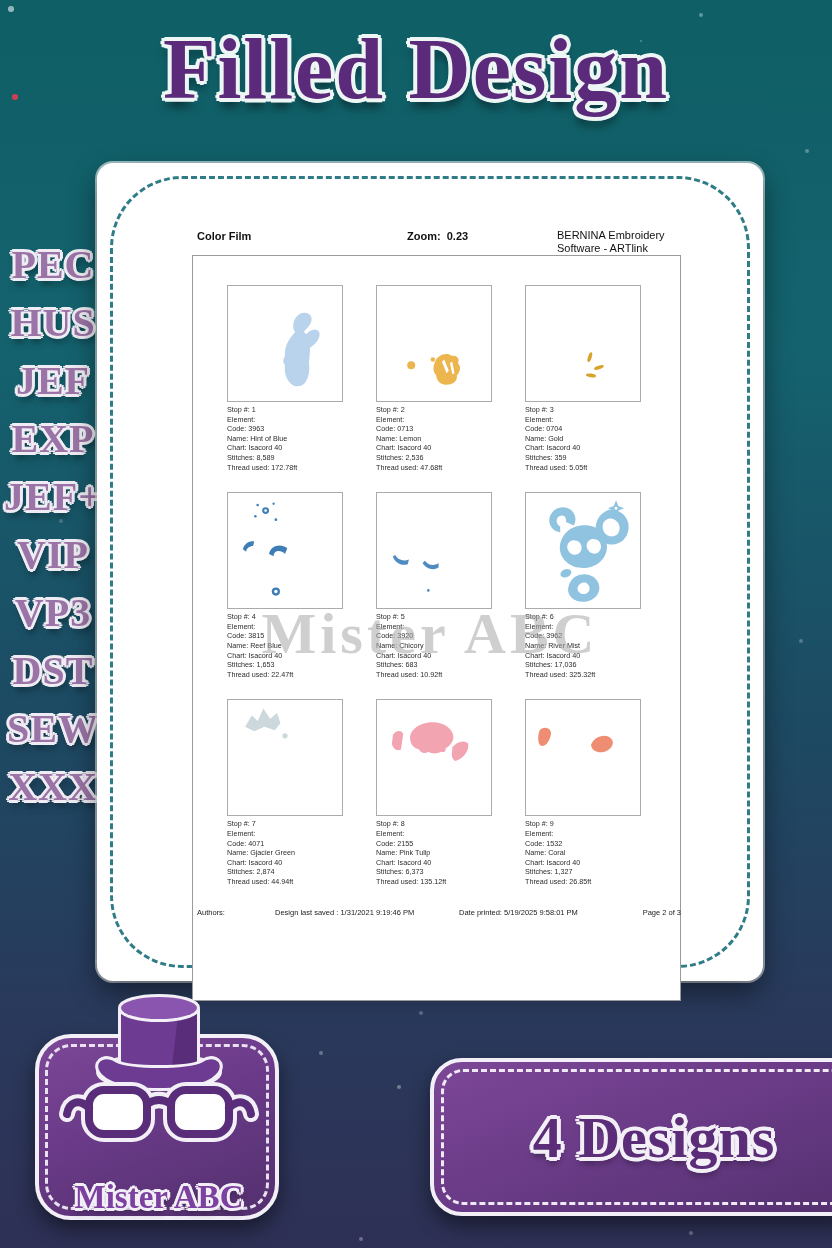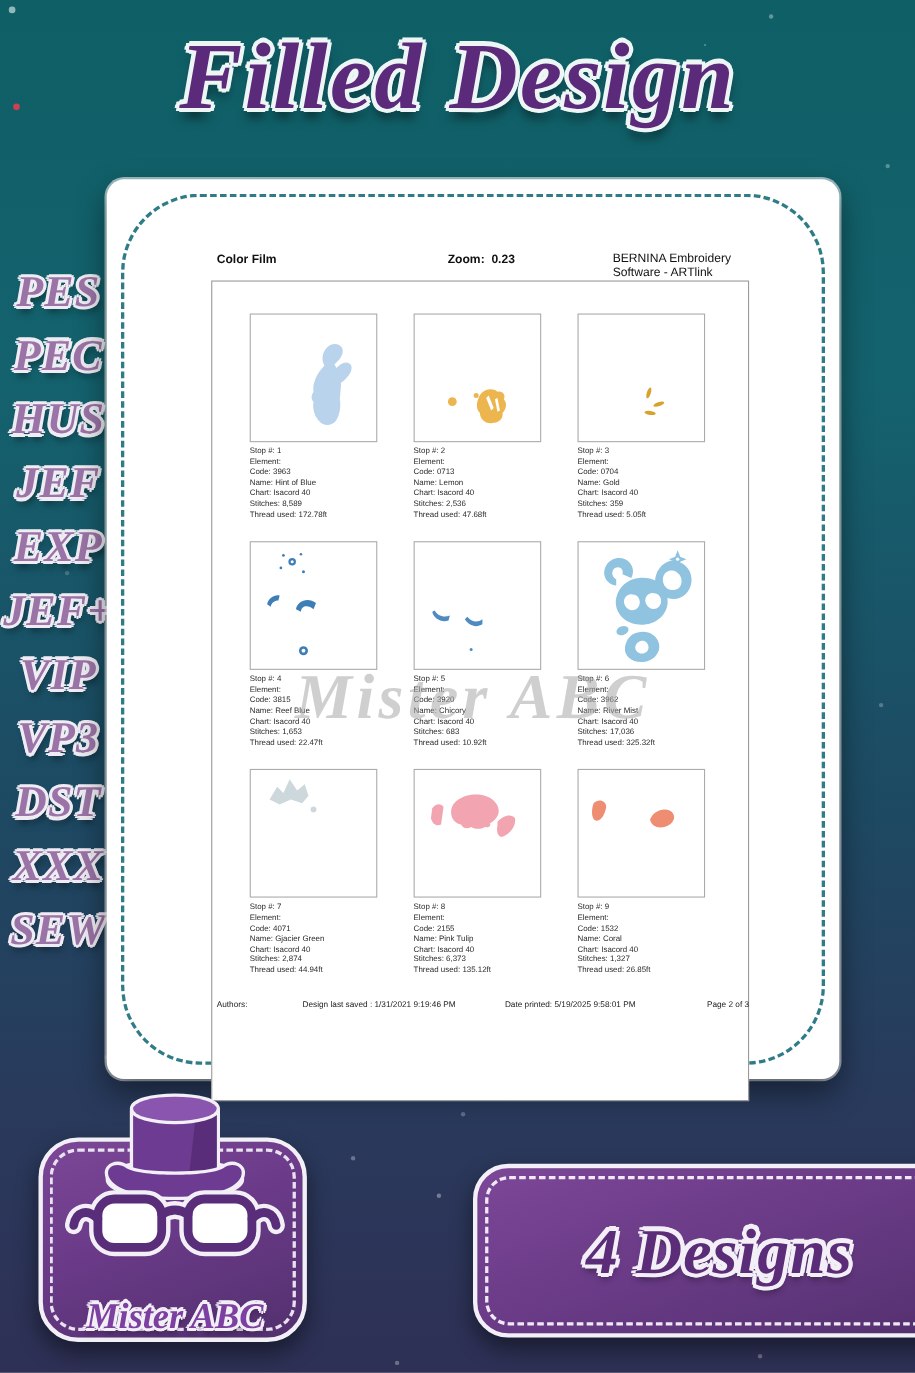--- a/index.html
+++ b/index.html
@@ -17,21 +17,21 @@
       806px 150px 0 1px rgba(255,255,255,.3),
       60px 520px 0 1px rgba(255,255,255,.2),
       800px 640px 0 1px rgba(255,255,255,.25),
       320px 1052px 0 1px rgba(255,255,255,.3),
       398px 1086px 0 1px rgba(255,255,255,.35),
       420px 1012px 0 1px rgba(255,255,255,.25),
       360px 1238px 0 1px rgba(255,255,255,.3),
       690px 1232px 0 1px rgba(255,255,255,.3),
       96px 960px 0 1px rgba(255,255,255,.2);
   }
-  .fancy{font-family:"Liberation Serif",serif;font-weight:bold;font-style:italic;}
+  .fancy{font-family:"Liberation Serif",serif;font-weight:bold;}
   .page-title{
     position:absolute;top:26px;left:0;width:100%;text-align:center;
     font-size:86px;letter-spacing:2px;color:#5b2a7a;line-height:1;
     text-shadow:
       -3px -3px 0 #eef6f5, 3px -3px 0 #eef6f5, -3px 3px 0 #eef6f5, 3px 3px 0 #eef6f5,
       -4px 0 0 #eef6f5, 4px 0 0 #eef6f5, 0 -4px 0 #eef6f5, 0 4px 0 #eef6f5,
       0 9px 10px rgba(0,0,0,.5);
   }
   .format-list{position:absolute;left:0;top:236px;width:106px;display:flex;flex-direction:column;}
   .format-item{
@@ -112,31 +112,30 @@
   }
 </style>
 </head>
 <body>
 
 <div class="speckles"></div>
 
 <div class="page-title fancy">Filled Design</div>
 
 <div class="format-list">
-  <div class="format-item fancy">PES</div>
   <div class="format-item fancy">PEC</div>
   <div class="format-item fancy">HUS</div>
   <div class="format-item fancy">JEF</div>
   <div class="format-item fancy">EXP</div>
   <div class="format-item fancy">JEF+</div>
   <div class="format-item fancy">VIP</div>
   <div class="format-item fancy">VP3</div>
   <div class="format-item fancy">DST</div>
+  <div class="format-item fancy">SEW</div>
   <div class="format-item fancy">XXX</div>
-  <div class="format-item fancy">SEW</div>
 </div>
 
 <div class="card">
 
   <div class="doc-header-left">Color Film</div>
   <div class="doc-header-zoom">Zoom:  0.23</div>
   <div class="doc-header-right">
     <div>BERNINA Embroidery</div>
     <div>Software - ARTlink</div>
   </div>

